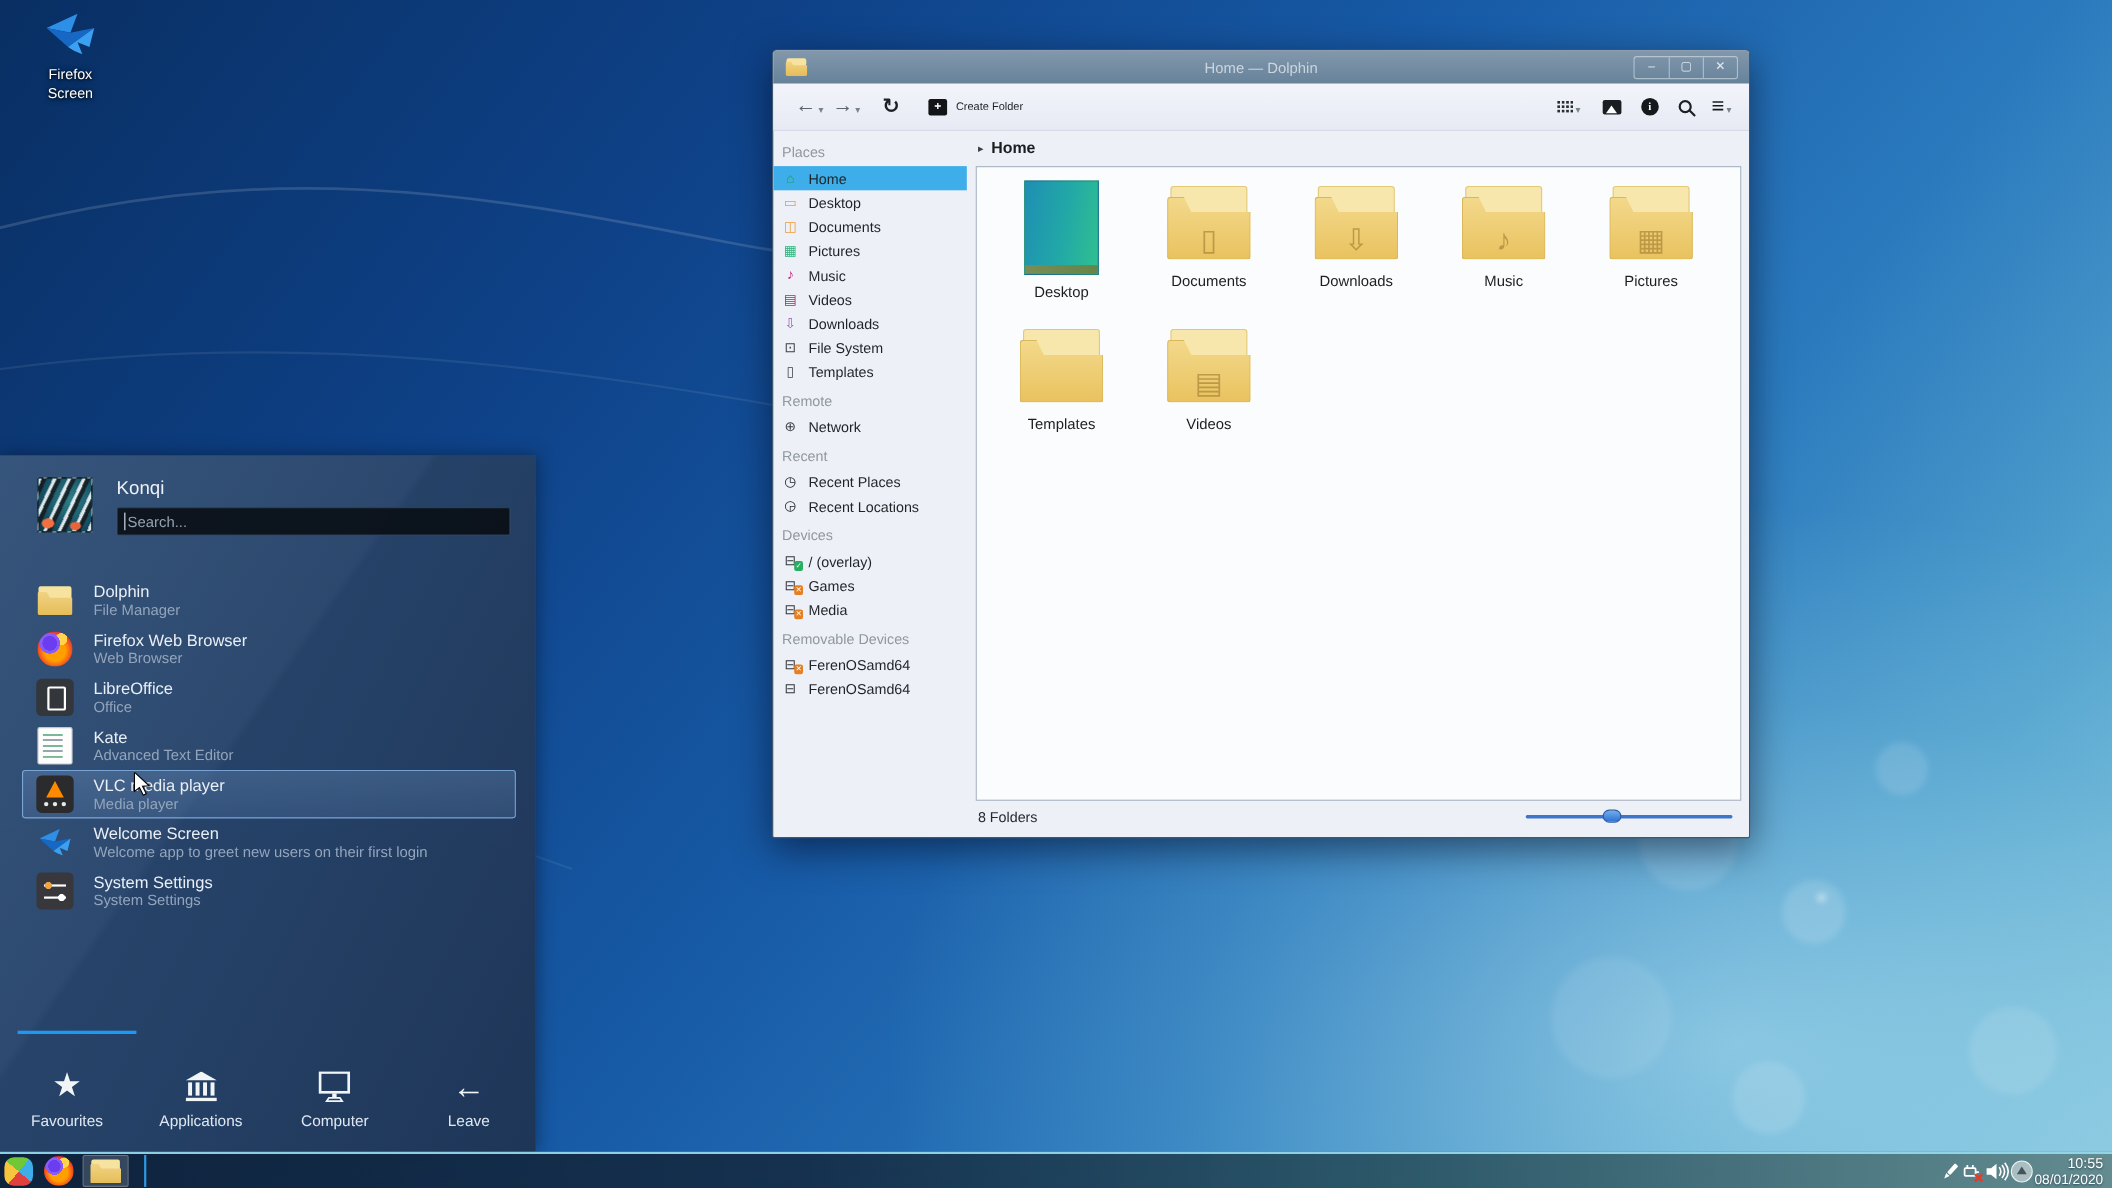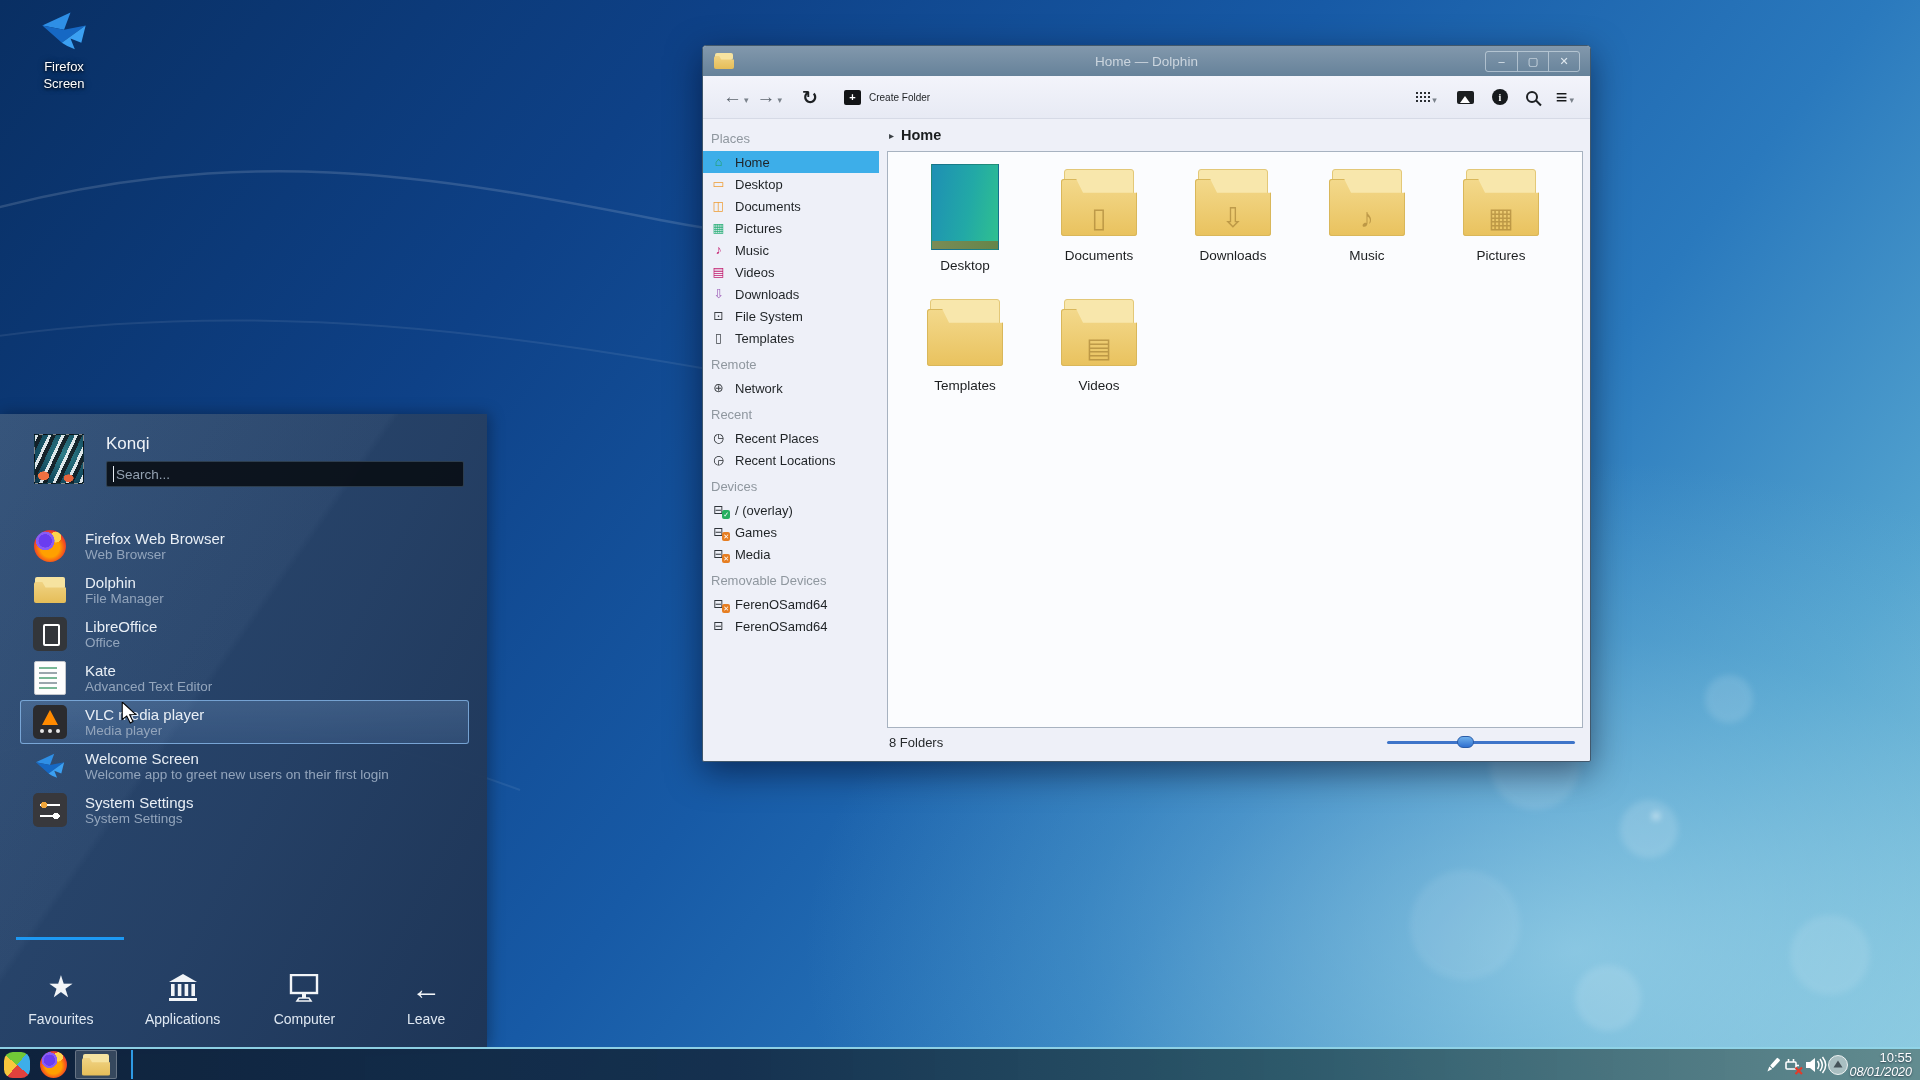--- a/index.html
+++ b/index.html
@@ -179,21 +179,21 @@
     border-top:2px solid rgba(148,216,236,0.95); display:flex; align-items:center; }
   .tb-launcher { width:26px; height:26px; margin-left:4px; border-radius:34%;
     background:conic-gradient(from 40deg, #3daee9 0 90deg, #e0413d 90deg 180deg, #f8c63d 180deg 270deg, #71c837 270deg 360deg); }
   .tb-ff { width:27px; height:27px; margin-left:10px; }
   .task-btn { width:42px; height:29px; margin-left:8px; background:rgba(255,255,255,0.16);
     border:1px solid rgba(255,255,255,0.25); border-radius:2px;
     display:flex; align-items:center; justify-content:center; }
   .task-sep { width:2px; height:29px; background:#2e9ae4; margin-left:14px; }
   .tray { margin-left:auto; display:flex; align-items:center; margin-right:8px; }
   .clock { text-align:right; color:#fff; line-height:14px; text-shadow:0 1px 2px rgba(0,0,30,0.55); }
-  .clock .t { font-size:13px; } .clock .d { font-size:12.5px;font-style:italic; }
+  .clock .t { font-size:13px; } .clock .d { font-size:12.5px; }
 
   .cursor { z-index:99; pointer-events:none; }
 </style>
 </head>
 <body>
 
 <div class="stage">
 
   <div class="abs wallpaper"></div>
   <svg class="abs wp-curves" width="1920" height="1080" viewBox="0 0 1920 1080">
@@ -423,37 +423,37 @@
     <div class="avatar"></div>
     <div class="user-name">Konqi</div>
     <div class="searchbox">
       <span class="tcaret"></span>
       <input type="text" placeholder="Search..." style="">
     </div>
 
     <div class="apps">
       <div class="app-row">
         <span class="app-ic">
-            <span class="ic-firefox"></span>
-          </span>
-        <div class="app-text">
-          <div class="app-name">Firefox Web Browser</div>
-          <div class="app-desc">Web Browser</div>
-        </div>
-      </div>
-      <div class="app-row">
-        <span class="app-ic">
             <span class="minifolder mf34">
               <i class="mf-flap"></i>
               <i class="mf-body"></i>
             </span>
           </span>
         <div class="app-text">
           <div class="app-name">Dolphin</div>
           <div class="app-desc">File Manager</div>
+        </div>
+      </div>
+      <div class="app-row">
+        <span class="app-ic">
+            <span class="ic-firefox"></span>
+          </span>
+        <div class="app-text">
+          <div class="app-name">Firefox Web Browser</div>
+          <div class="app-desc">Web Browser</div>
         </div>
       </div>
       <div class="app-row">
         <span class="app-ic">
             <span class="ic-dark ic-lo"></span>
           </span>
         <div class="app-text">
           <div class="app-name">LibreOffice</div>
           <div class="app-desc">Office</div>
         </div>

